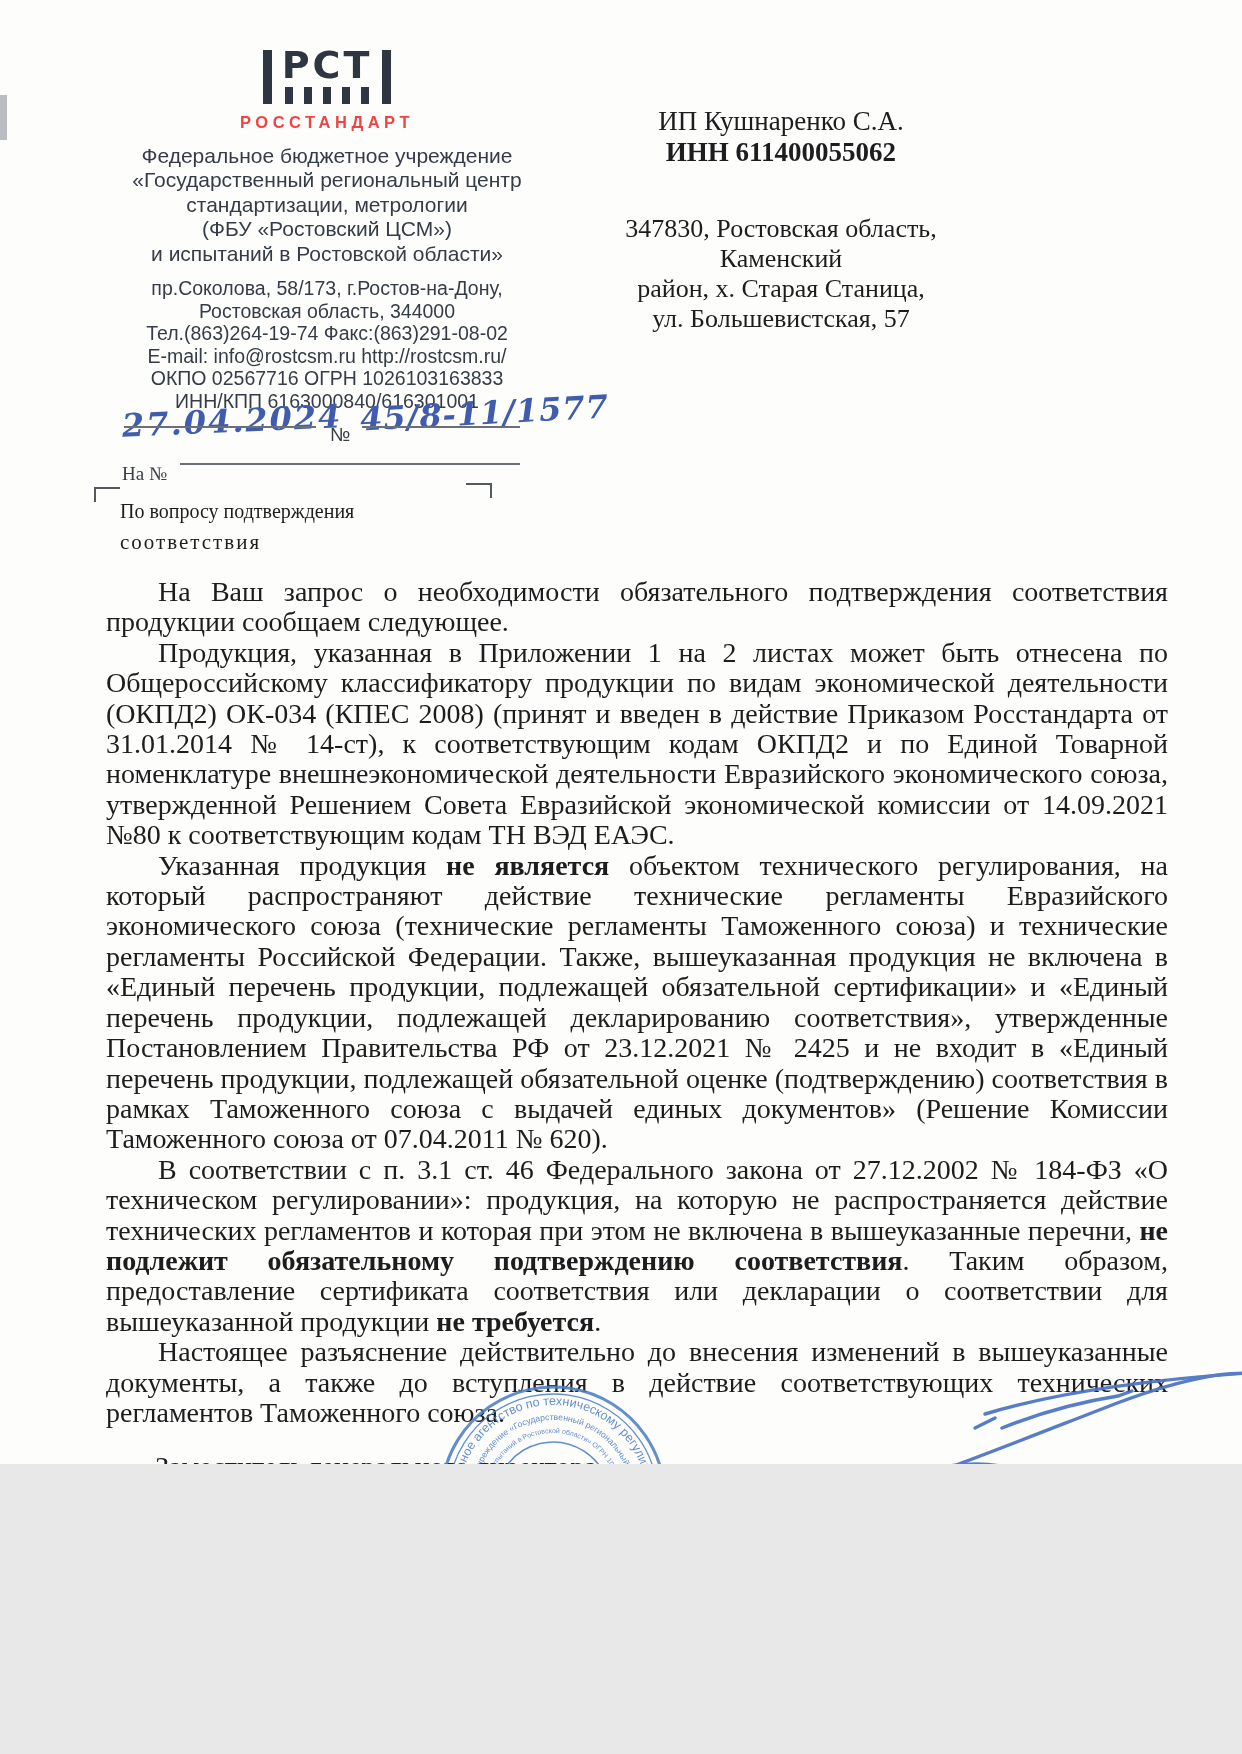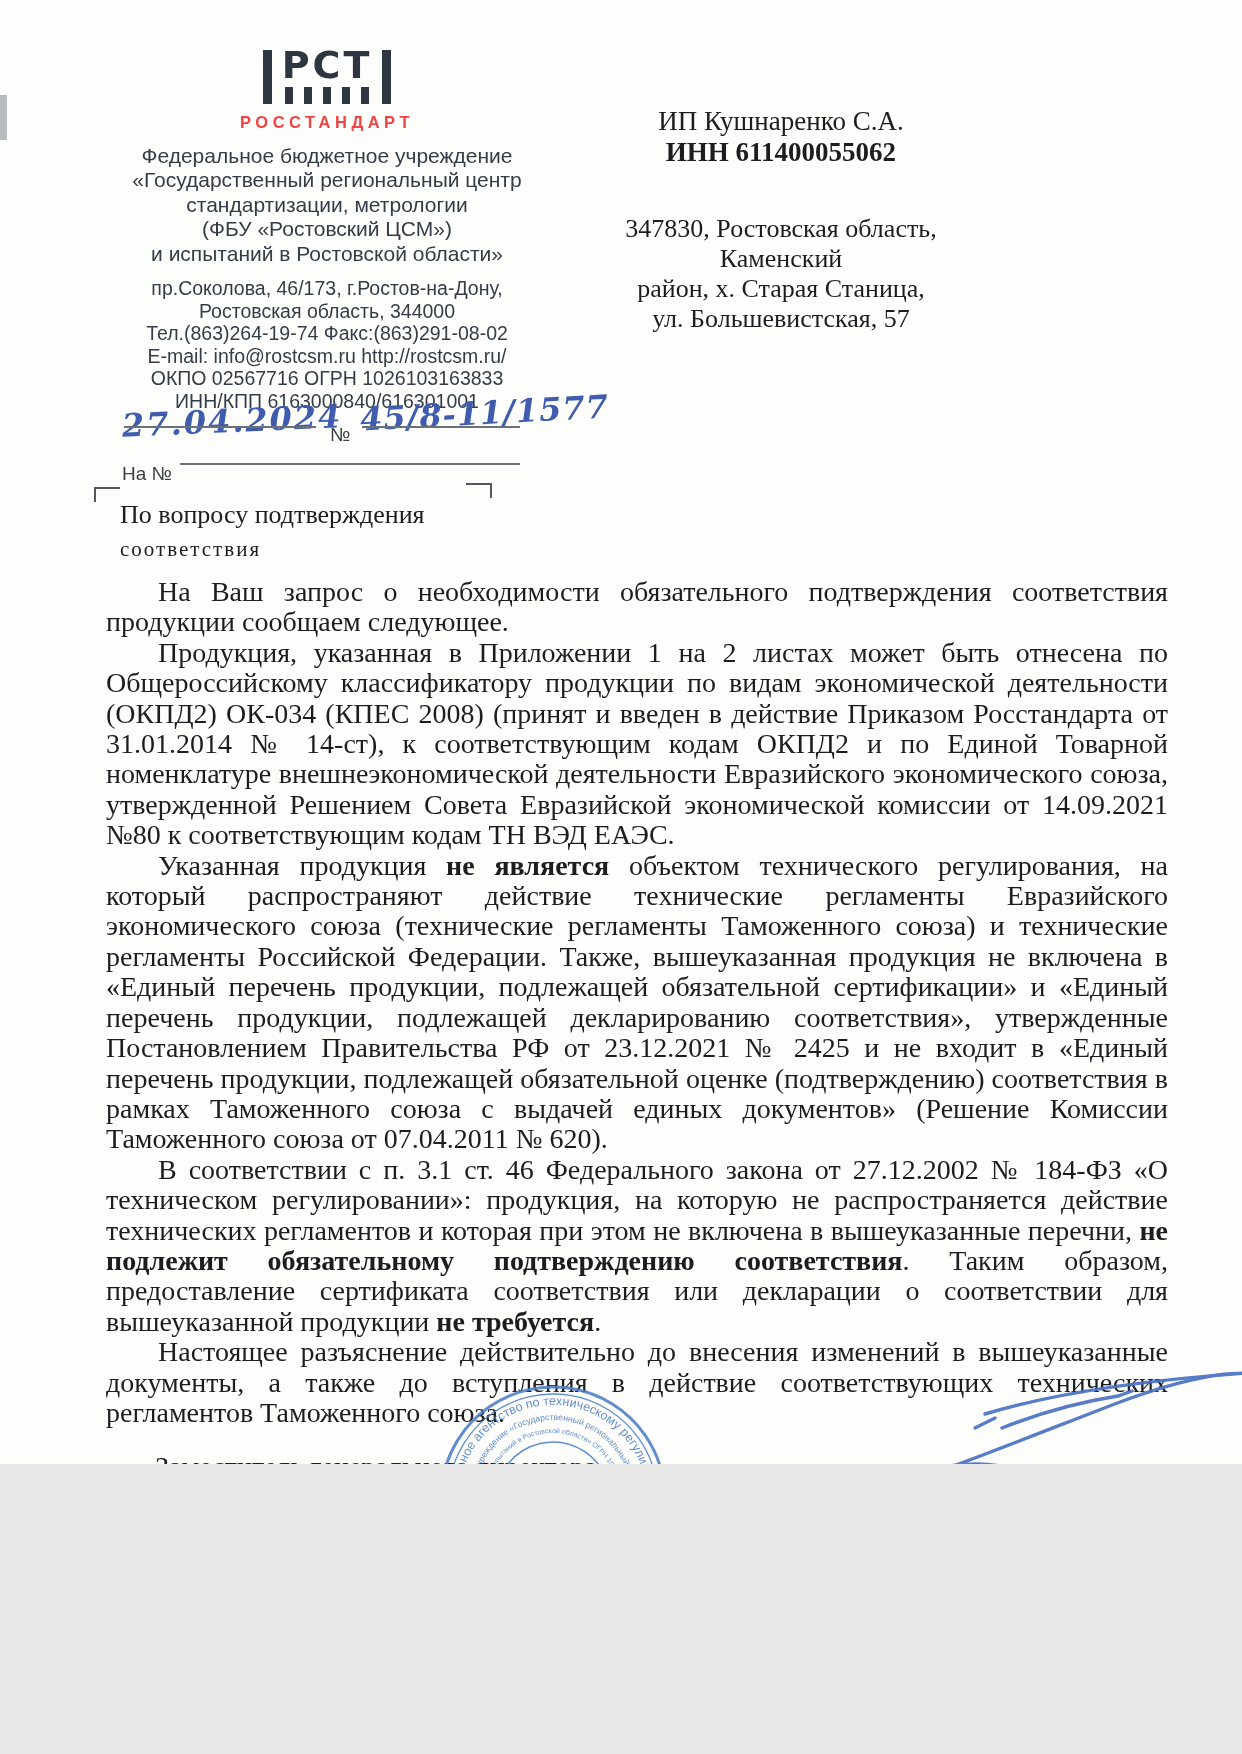--- a/index.html
+++ b/index.html
@@ -25,30 +25,30 @@
   
   .hand{position:absolute;font-family:"DejaVu Serif",serif;font-style:italic;font-weight:bold;
     color:#3f5cae;white-space:nowrap;}
   .hand-date{left:122px;top:402px;font-size:32px;transform:rotate(-2.5deg);letter-spacing:2px;}
   .hand-num{left:360px;top:394px;font-size:32px;transform:rotate(-3deg);letter-spacing:1px;}
   .u-line{position:absolute;border-bottom:2px solid #6b7077;}
   .date-line{left:124px;top:426px;width:192px;}
   .num-line{left:362px;top:426px;width:158px;}
   .num-label{position:absolute;left:330px;top:424px;font-family:"Liberation Sans",sans-serif;
     font-size:19px;color:#3a3f46;}
-  .na-label{position:absolute;left:122px;top:463px;font-family:Liberation Sans, sans-serif;
+  .na-label{position:absolute;left:122px;top:463px;font-family:Liberation Serif, serif;
     font-size:19px;color:#3a3f46;}
   .na-line{left:180px;top:463px;width:340px;}
   
   .bracket-l{position:absolute;left:94px;top:487px;width:24px;height:13px;
     border-left:2px solid #54595f;border-top:2px solid #54595f;}
   .bracket-r{position:absolute;left:466px;top:483px;width:24px;height:13px;
     border-right:2px solid #54595f;border-top:2px solid #54595f;}
   .subject{position:absolute;left:120px;top:500px;}
-  .subject .l1{font-size:26px;}
+  .subject .l1{font-size:20px;}
   .subject .l2{font-size:21px;letter-spacing:2px;margin-top:7px;}
   
   .recipient{position:absolute;left:563px;top:106px;width:436px;text-align:center;font-size:27px;}
   .recipient .inn{font-weight:bold;}
   .recipient .addr{margin-top:46px;font-size:26px;line-height:30px;}
   
   .body-text{position:absolute;left:106px;top:577px;width:1062px;
     font-size:28px;line-height:30.4px;text-align:justify;}
   .body-text p{margin:0;text-indent:52px;}
   
@@ -99,21 +99,21 @@
     </div>
     <div class="ros-caps">РОССТАНДАРТ</div>
     <div class="org-lines">
       <div>Федеральное бюджетное учреждение</div>
       <div>«Государственный региональный центр</div>
       <div>стандартизации, метрологии</div>
       <div>(ФБУ «Ростовский ЦСМ»)</div>
       <div>и испытаний в Ростовской области»</div>
     </div>
     <div class="contact-lines">
-      <div>пр.Соколова, 46/173, г.Ростов-на-Дону,</div>
+      <div>пр.Соколова, 58/173, г.Ростов-на-Дону,</div>
       <div>Ростовская область, 344000</div>
       <div>Тел.(863)264-19-74 Факс:(863)291-08-02</div>
       <div>E-mail: info@rostcsm.ru   http://rostcsm.ru/</div>
       <div>ОКПО 02567716  ОГРН 1026103163833</div>
       <div>ИНН/КПП 6163000840/616301001</div>
     </div>
   </div>
 
   <div class="hand hand-date">27.04.2024</div>
   <div class="u-line date-line"></div>

